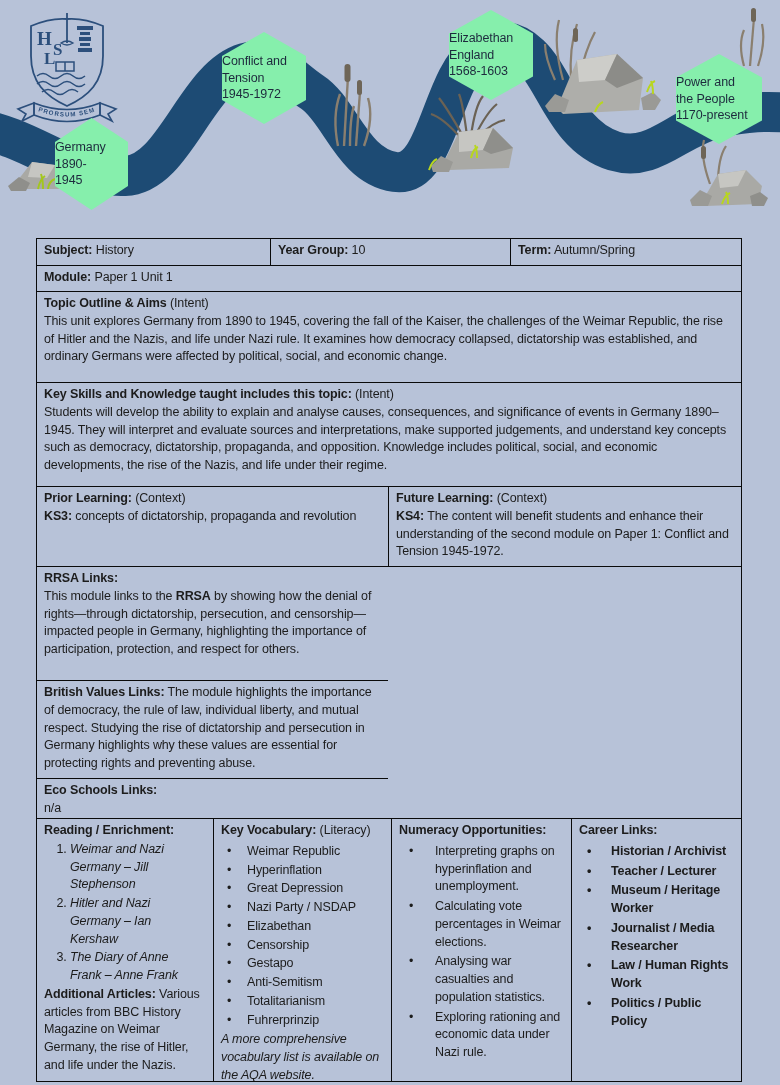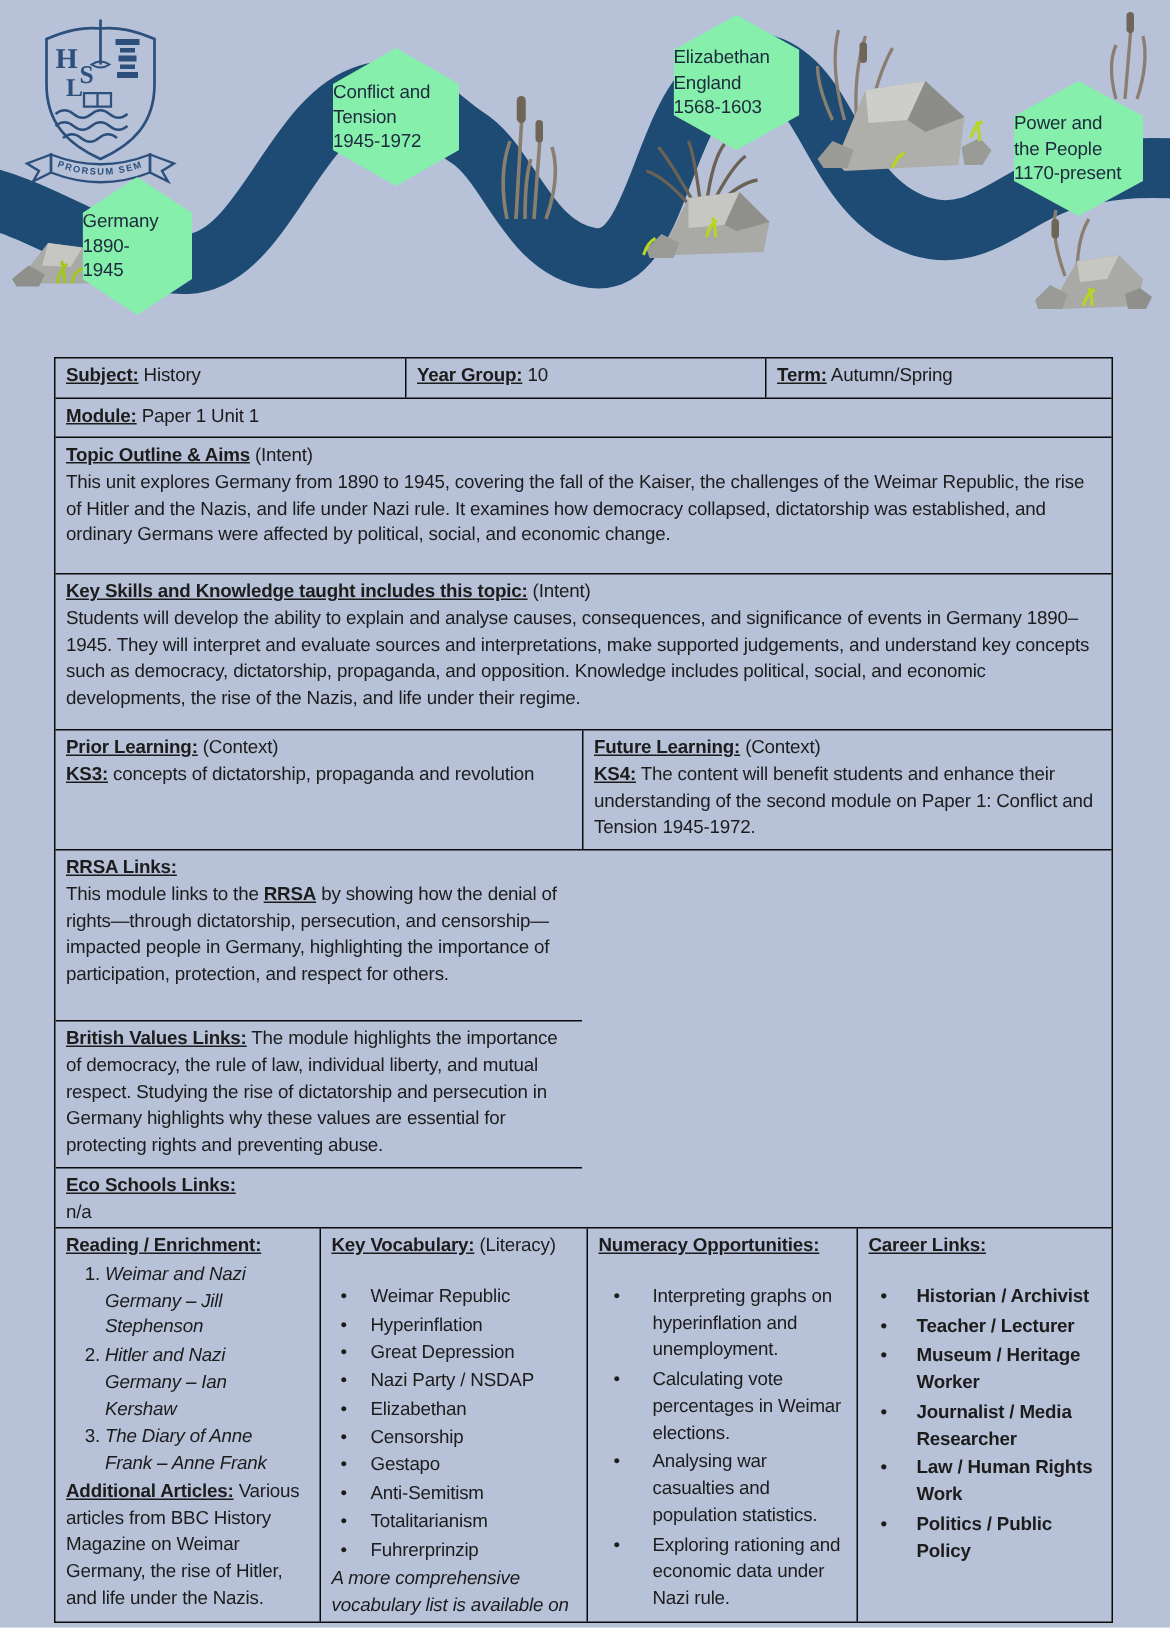--- a/index.html
+++ b/index.html
@@ -43,25 +43,25 @@
   .r4{height:104px;}
   .r5{height:80px;grid-template-columns:351px 1fr;}
   .r6{height:252px;grid-template-columns:351px 1fr;}
   .r7{height:263px;grid-template-columns:176px 178px 180px 1fr;}
   .stack{display:flex;flex-direction:column;padding:0;border-left:none;}
   .stack .sub{padding:3px 7px;box-sizing:border-box;border-top:1.4px solid #0a0a0a;}
   .stack .sub:first-child{border-top:none;}
   .sub-rrsa{height:113px;}
   .sub-bv{height:98px;}
   .sub-eco{height:39px;}
-  .b{font-weight:700;text-decoration:underline;}
+  .b{font-weight:700;}
   .tag{font-weight:400;}
   .it{font-style:italic;}
   p{margin:0;}
-  ul.dots{list-style:none;margin:16px 0 0 0;padding:0;}
+  ul.dots{list-style:none;margin:3px 0 0 0;padding:0;}
   ul.dots li{position:relative;margin:0 0 1px 0;}
   .vocab ul.dots li{padding-left:26px;}
   .vocab ul.dots li::before{content:"\2022";position:absolute;left:6px;}
   .numeracy ul.dots li{padding-left:36px;margin-bottom:2px;}
   .numeracy ul.dots li::before{content:"\2022";position:absolute;left:10px;}
   .careers ul.dots li{padding-left:32px;margin-bottom:2px;font-weight:bold;}
   .careers ul.dots li::before{content:"\2022";position:absolute;left:8px;}
   ol.books{margin:1px 12px 0 0;padding:0 0 0 26px;}
   ol.books li{margin:0 0 1px 0;}
   .note{font-style:italic;margin-top:2px;}

